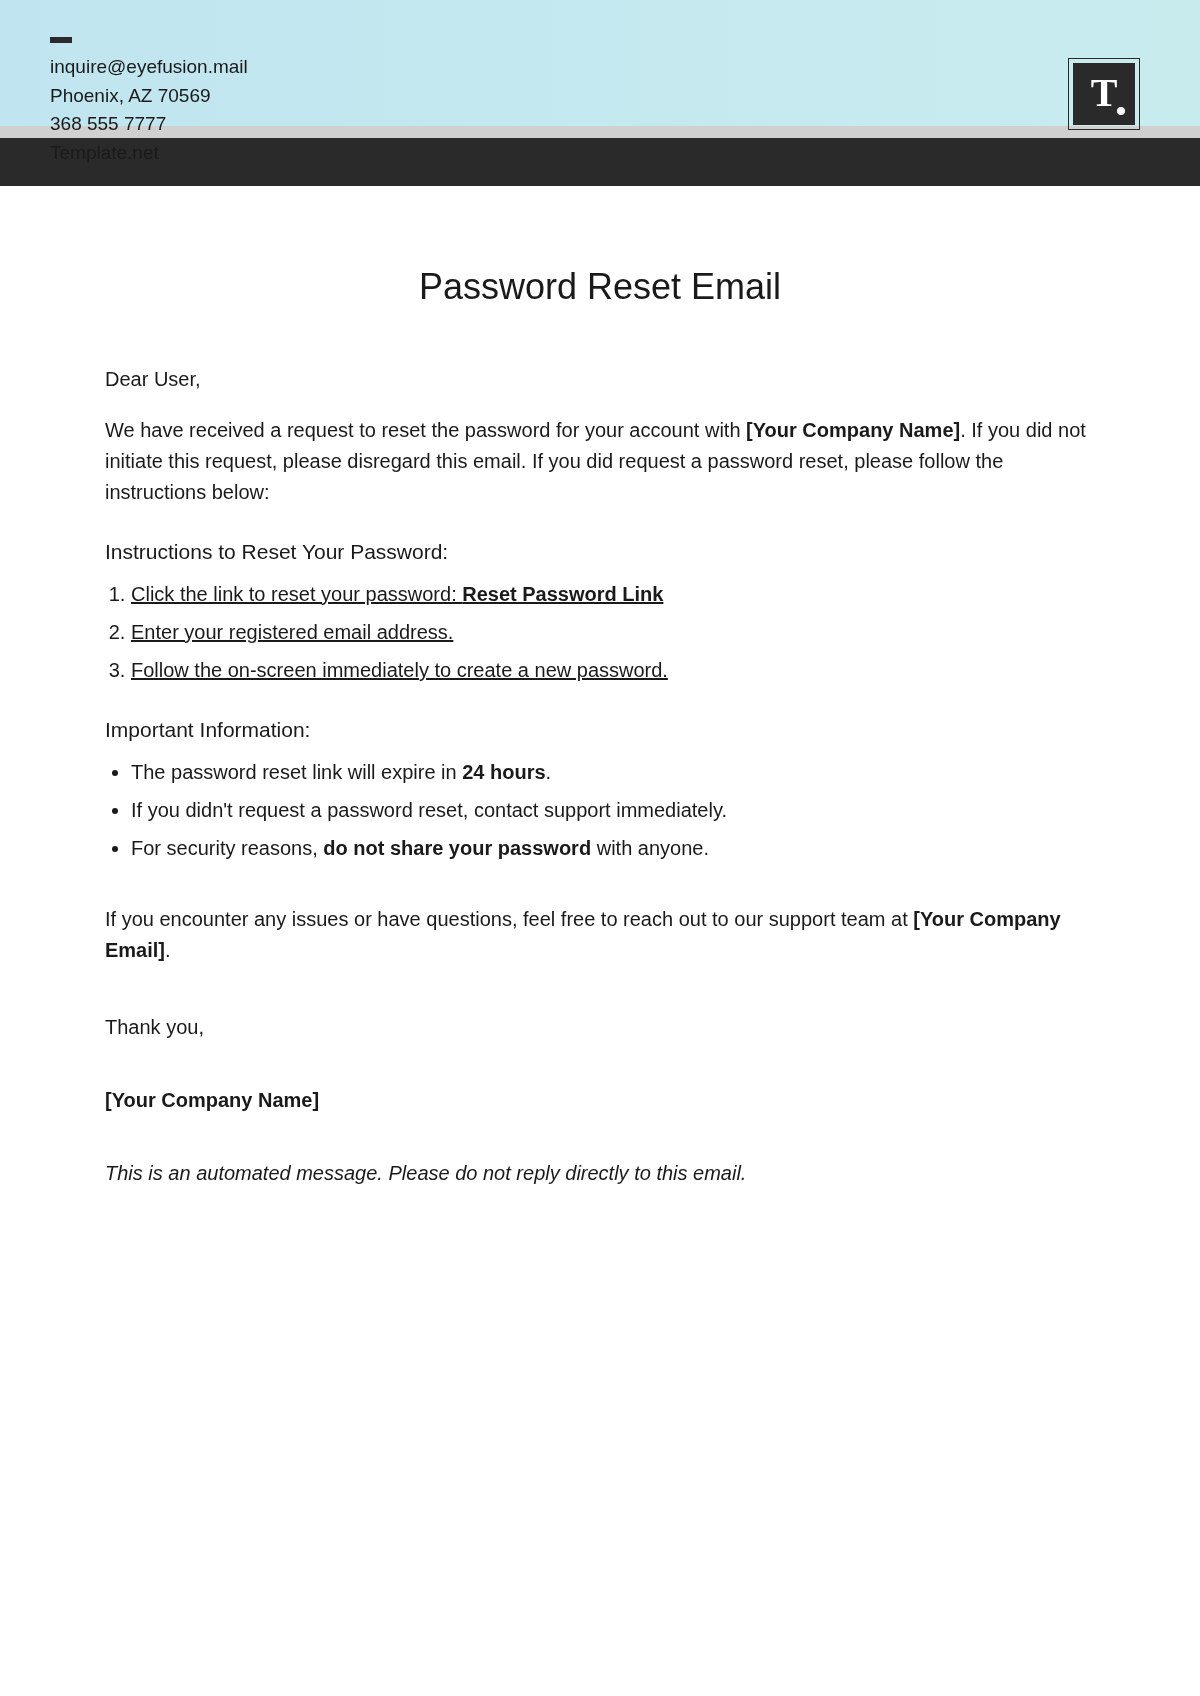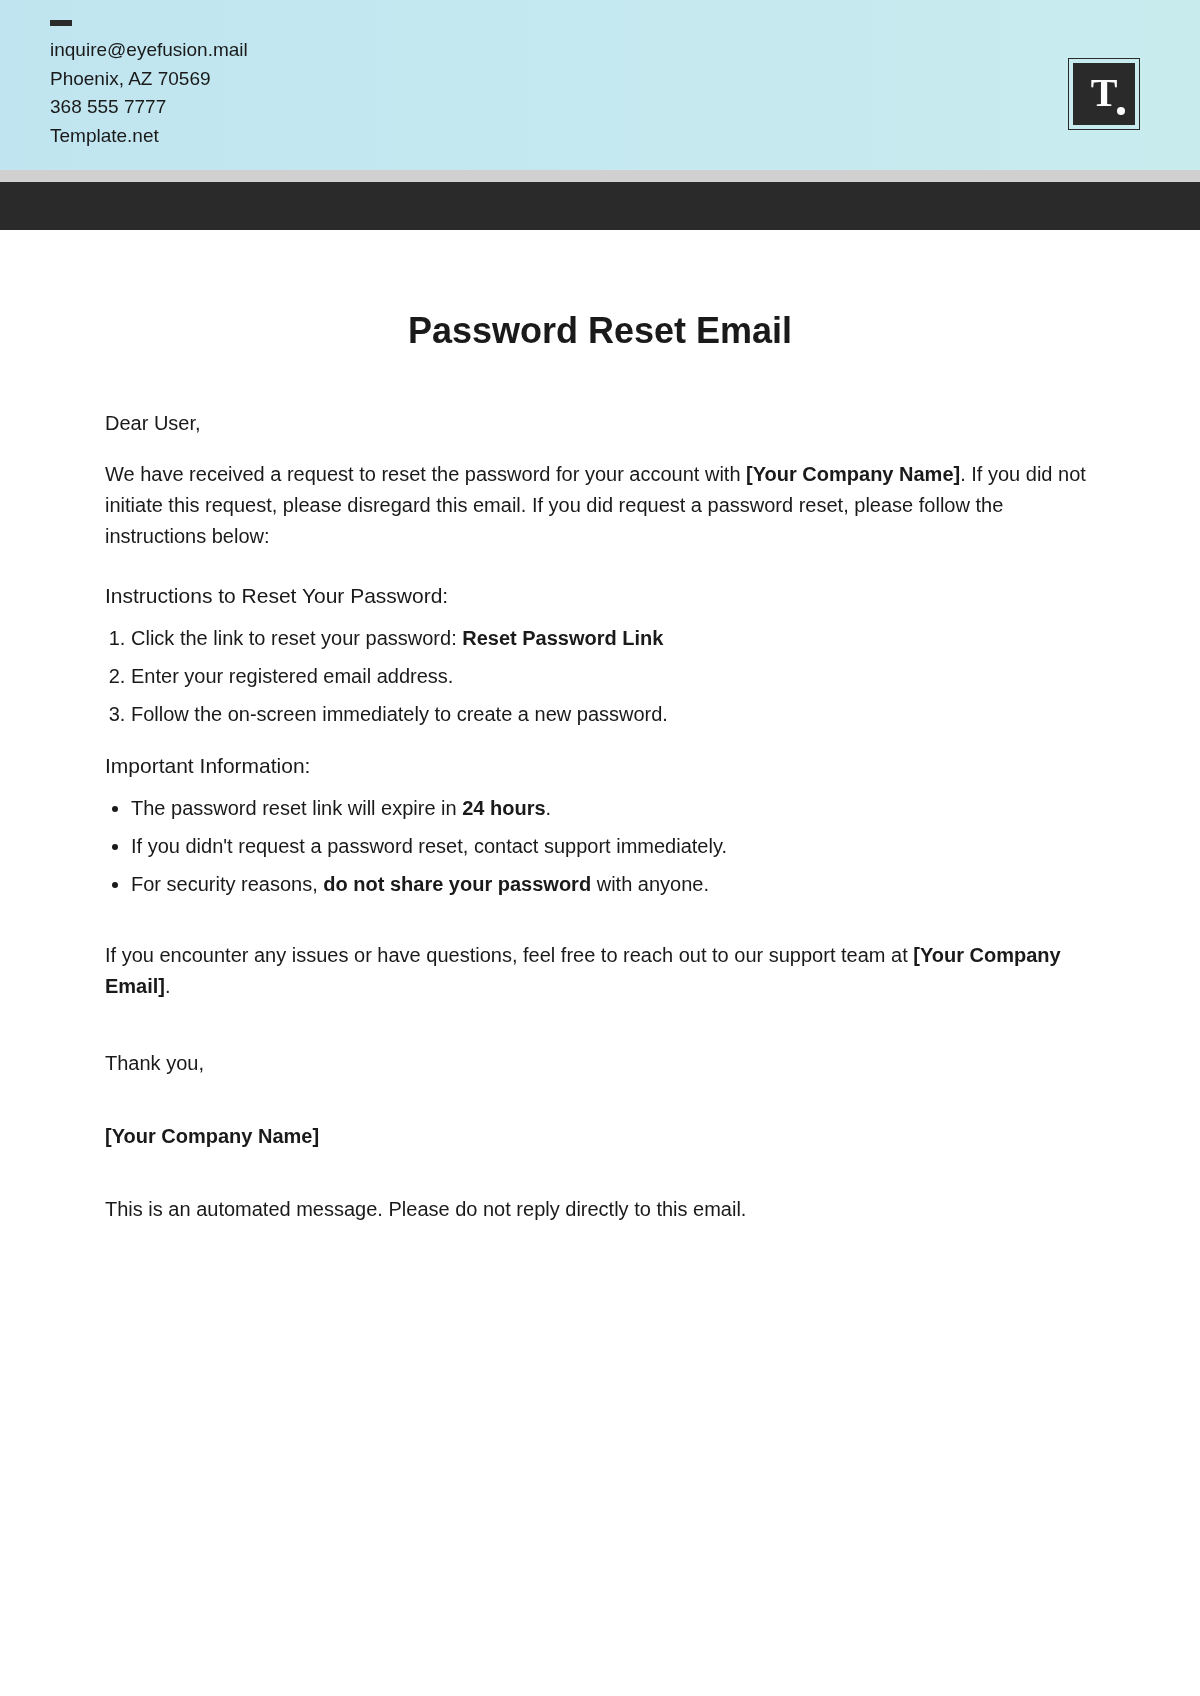--- a/index.html
+++ b/index.html
@@ -9,23 +9,23 @@
     }
     body {
       font-family: Arial, Helvetica, sans-serif;
       width: 1200px;
       height: 1696px;
       background: #ffffff;
       color: #1a1a1a;
     }
     .header-band {
       background: linear-gradient(to right, #c0e5f0, #c8ecee);
-      padding: 20px 50px 30px 50px;
+      padding: 37px 50px 30px 50px;
       position: relative;
-      height: 170px;
+      height: 126px;
     }
     .accent-bar {
       width: 22px;
       height: 6px;
       background: #2a2a2a;
       margin-bottom: 10px;
     }
     .contact-info {
       font-size: 19px;
       line-height: 1.5;
@@ -72,42 +72,43 @@
     }
     .black-band {
       height: 48px;
       background: #2a2a2a;
     }
     .content {
       padding: 80px 105px 60px 105px;
     }
     .title {
       font-size: 36px;
-      font-weight: bold;
+      font-weight: normal;
       text-align: center;
       margin-bottom: 60px;
     }
     .greeting {
       font-size: 20px;
       margin-bottom: 24px;
     }
     .intro-para {
       font-size: 20px;
       line-height: 1.55;
       margin-bottom: 32px;
     }
     .section-heading {
       font-size: 21px;
       font-weight: normal;
       margin-bottom: 14px;
     }
     .instruction-list {
       list-style: decimal;
       padding-left: 26px;
-      margin-bottom: 24px;
+      margin-bottom: 32px;
+      text-decoration: underline;
     }
     .instruction-list li {
       font-size: 20px;
       line-height: 1.6;
       margin-bottom: 6px;
     }
     .bullet-list {
       list-style: disc;
       padding-left: 26px;
       margin-bottom: 40px;
@@ -126,20 +127,21 @@
       font-size: 20px;
       margin-bottom: 50px;
     }
     .signature {
       font-size: 20px;
       font-weight: bold;
       margin-bottom: 50px;
     }
     .automated-note {
       font-size: 20px;
+      font-style: italic;
     }
     .bold {
       font-weight: bold;
     }
   </style>
 </head>
 <body>
 
 <div class="header-band">
   <div class="accent-bar"></div>

